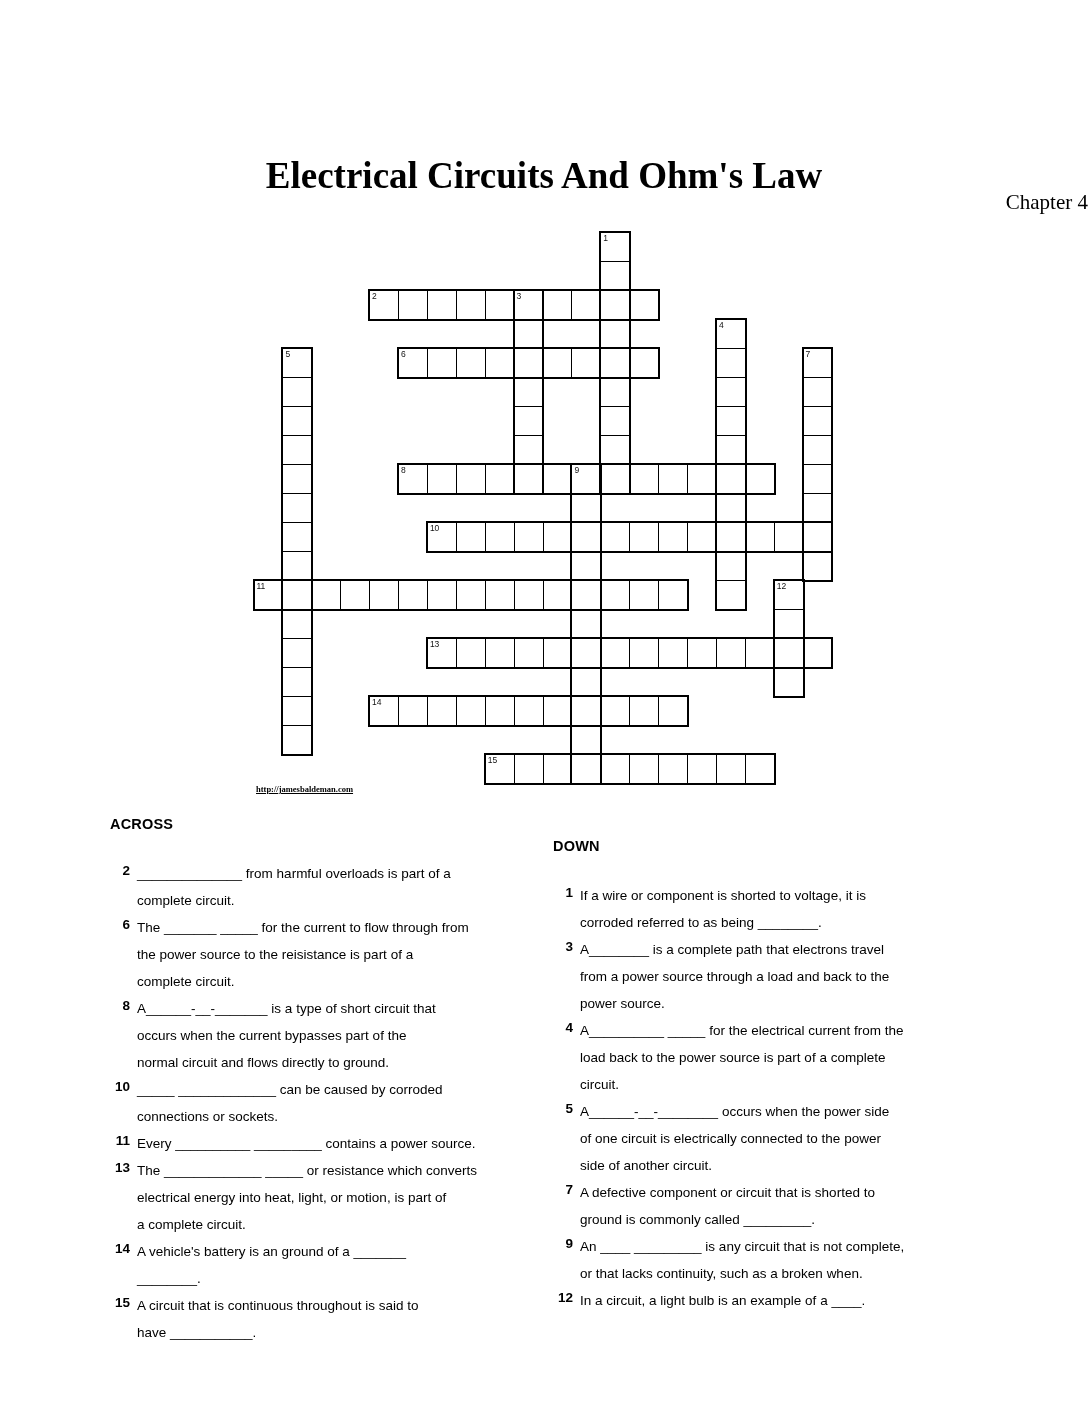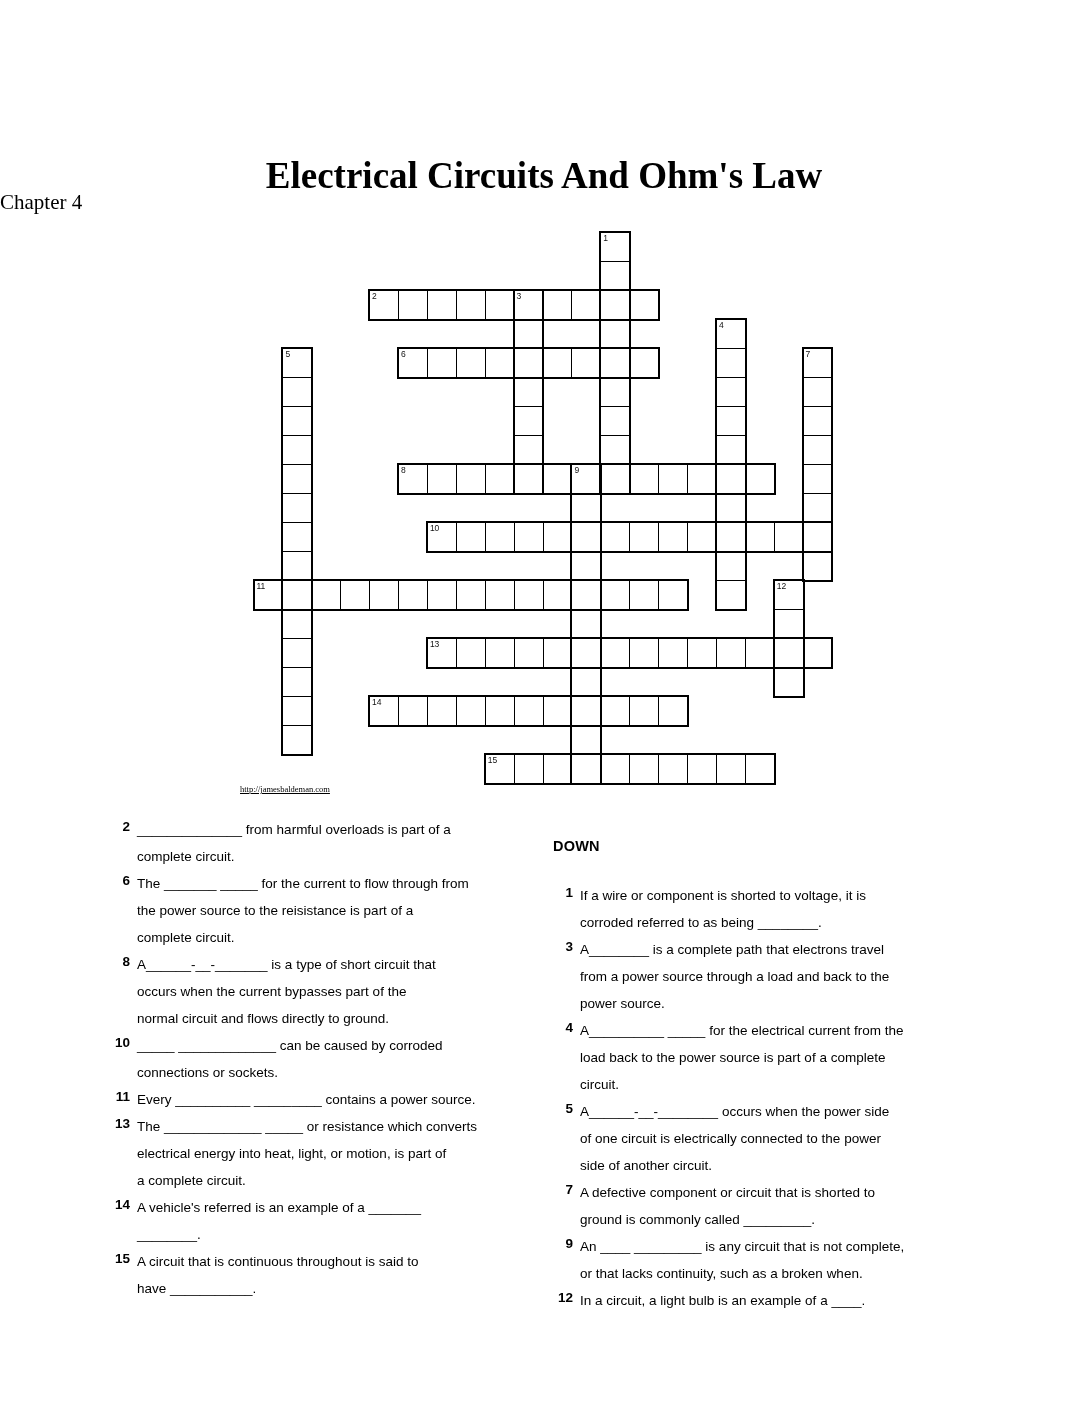--- a/index.html
+++ b/index.html
@@ -5,37 +5,37 @@
   html,body{margin:0;padding:0;}
   body{
     width:1088px;height:1408px;position:relative;background:#ffffff;
     font-family:"Liberation Sans",sans-serif;color:#000;overflow:hidden;
   }
   .page-title{
     position:absolute;top:154px;left:0;width:1088px;text-align:center;
     font-family:"Liberation Serif",serif;font-weight:bold;font-size:37px;letter-spacing:0px;
   }
   .page-subtitle{
-    position:absolute;top:190px;left:0;width:1088px;text-align:left;
+    position:absolute;top:190px;left:0;width:1088px;text-align:right;
     font-family:"Liberation Serif",serif;font-size:21px;
   }
   #grid-layer{position:absolute;left:0;top:0;width:1088px;height:1408px;}
   .word{position:absolute;border:2px solid #000;box-sizing:border-box;display:flex;background:transparent;}
   .word.across{flex-direction:row;}
   .word.down{flex-direction:column;}
   .cell{flex:1 1 0;background:transparent;}
   .word.across .cell + .cell{border-left:1px solid #000;}
   .word.down .cell + .cell{border-top:1px solid #000;}
   .cellnum{
     position:absolute;font-size:8.5px;line-height:9px;color:#111;
     font-family:"Liberation Sans",sans-serif;z-index:5;
   }
   .source-url{
-    position:absolute;left:240px;top:784px;
-    font-family:"Liberation Serif",serif;font-size:8.5px;font-weight:normal;
+    position:absolute;left:256px;top:784px;
+    font-family:"Liberation Serif",serif;font-size:8.5px;font-weight:bold;
     text-decoration:underline;color:#000;
   }
   .clue-col{position:absolute;top:816px;}
   #across-col{left:96px;width:420px;}
   #down-col{left:539px;width:420px;margin-top:22px;}
   .clue-header{font-size:14.5px;font-weight:bold;margin:0 0 28px 14px;letter-spacing:0.2px;}
   .clue{display:flex;}
   .cnum{
     flex:none;width:34px;text-align:right;padding-right:7px;
     font-weight:bold;font-size:13.5px;line-height:21.8px;
@@ -253,20 +253,21 @@
       <div class="cell"></div>
       <div class="cell"></div>
       <div class="cell"></div>
     </div>
     <div class="cellnum" style="left: 487.7px; top: 755.5px;">15</div>
   </div>
 
 <div class="source-url">http://jamesbaldeman.com</div>
 
 <div class="clue-col" id="across-col">
+  <div class="clue-header">ACROSS</div>
   <div id="across-list">
       <div class="clue">
         <div class="cnum">2</div>
         <div class="ctext">______________ from harmful overloads is part of a
 complete circuit.</div>
       </div>
       <div class="clue">
         <div class="cnum">6</div>
         <div class="ctext">The _______ _____ for the current to flow through from
 the power source to the reisistance is part of a
@@ -288,21 +289,21 @@
         <div class="ctext">Every __________ _________ contains a power source.</div>
       </div>
       <div class="clue">
         <div class="cnum">13</div>
         <div class="ctext">The _____________ _____ or resistance which converts
 electrical energy into heat, light, or motion, is part of
 a complete circuit.</div>
       </div>
       <div class="clue">
         <div class="cnum">14</div>
-        <div class="ctext">A vehicle's referred is an example of a _______
+        <div class="ctext">A vehicle's battery is an ground of a _______
 ________.</div>
       </div>
       <div class="clue">
         <div class="cnum">15</div>
         <div class="ctext">A circuit that is continuous throughout is said to
 have ___________.</div>
       </div>
     </div>
 </div>
 

